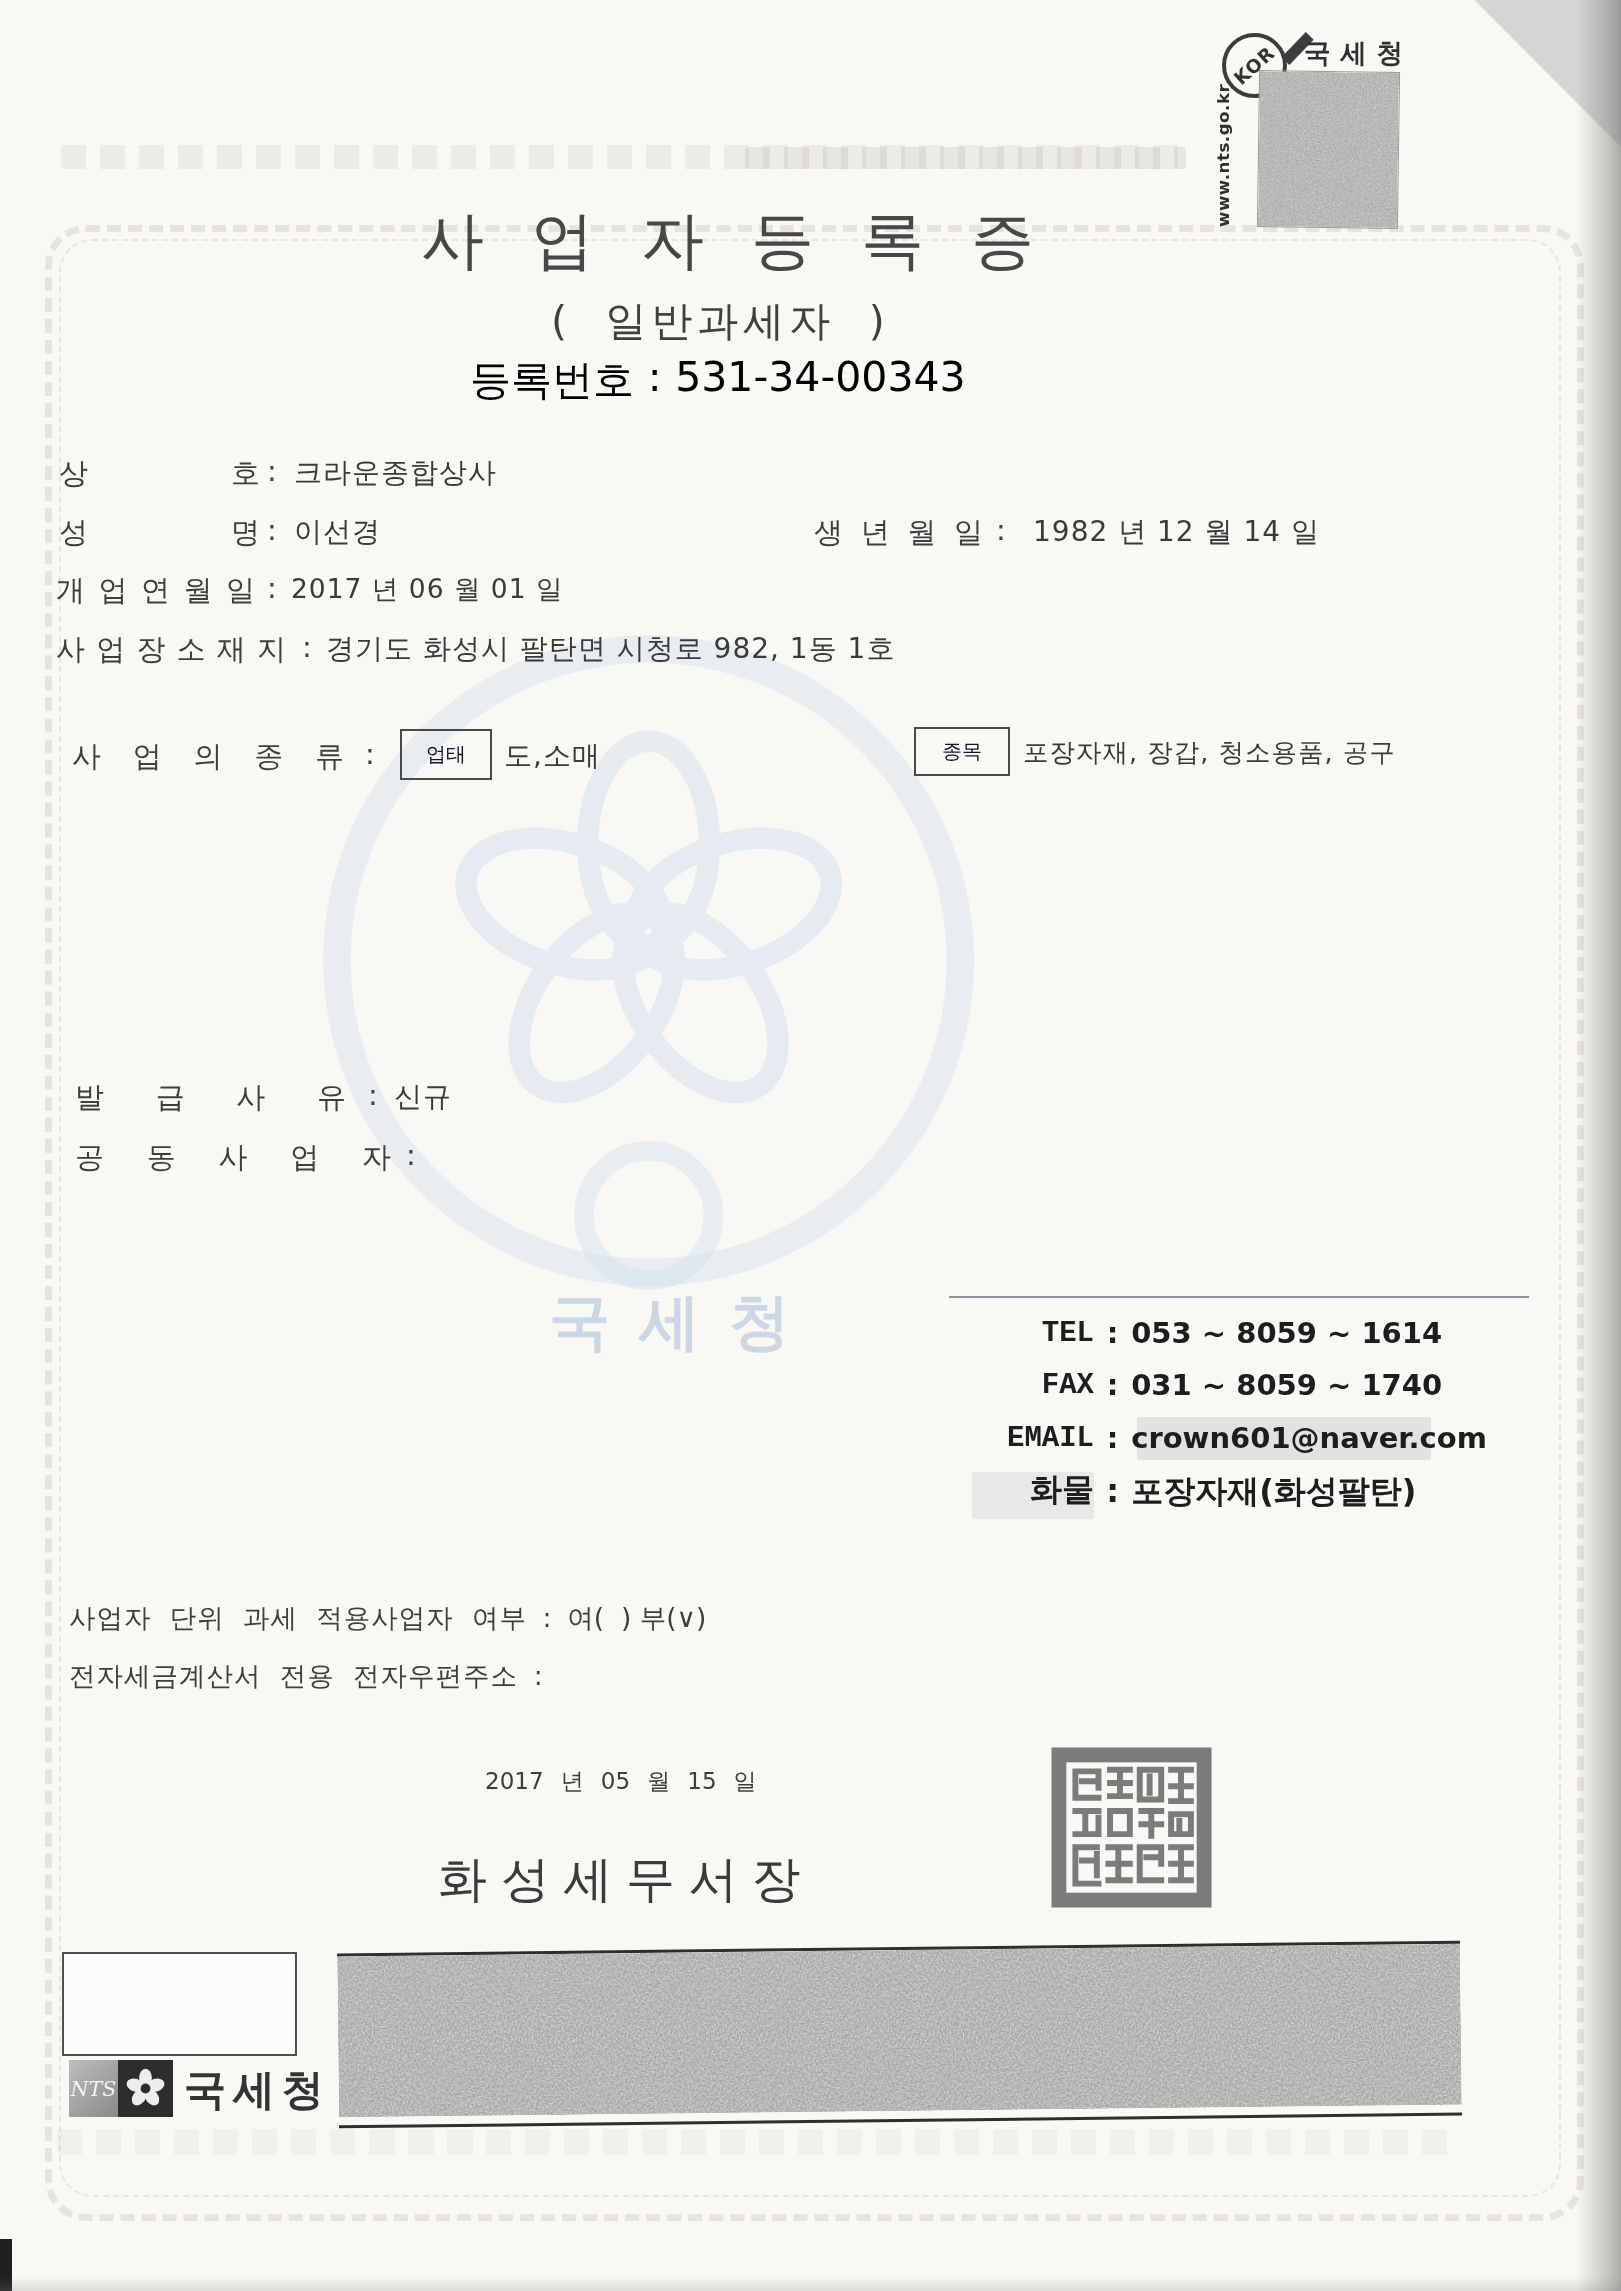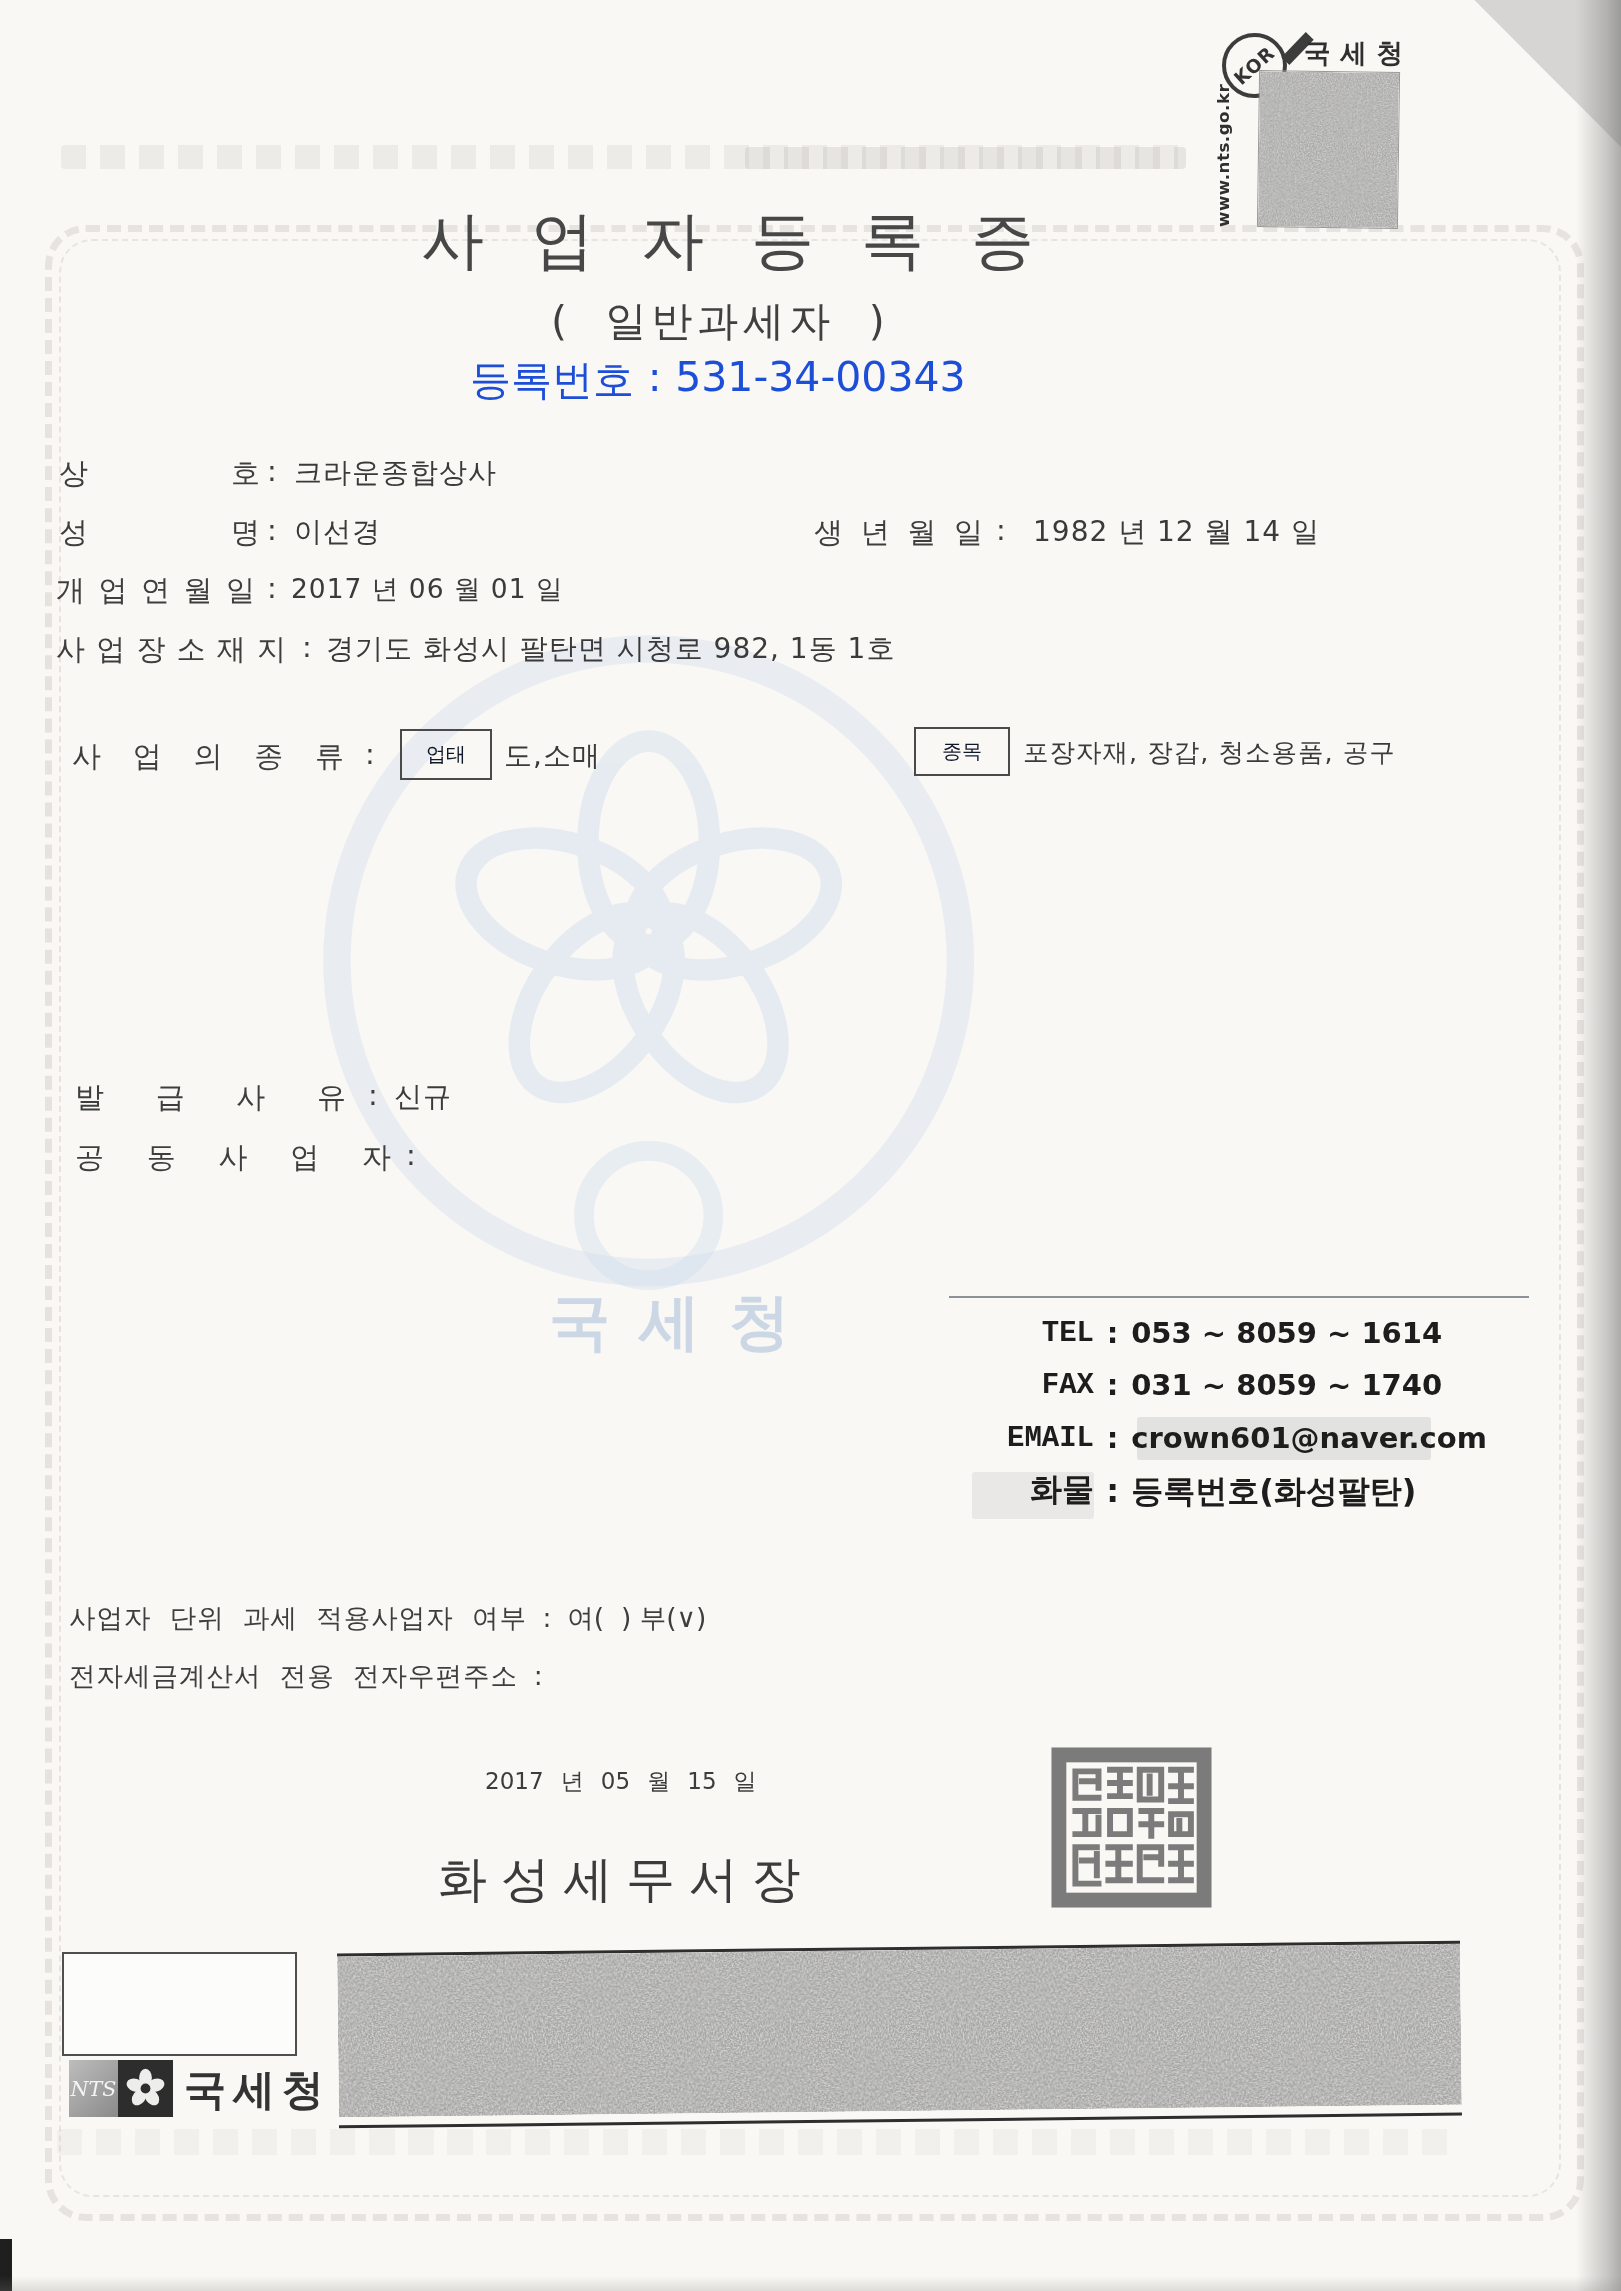--- a/index.html
+++ b/index.html
@@ -15,21 +15,21 @@
   .frame-inner{left:59px;top:239px;width:1498px;height:1954px;border:2px dashed rgba(188,180,172,.28);border-radius:33px;}
   .ghost-band{background:repeating-linear-gradient(90deg,rgba(176,170,163,.30) 0 25.5px,rgba(0,0,0,0) 25.5px 39px);border-radius:3.9px;}
   
   .edge-right{right:0;top:0;width:45px;height:2292px;background:linear-gradient(to right,rgba(120,120,118,0),rgba(116,116,114,.38) 70%,rgba(96,96,94,.5));}
   .corner-tr{left:1433px;top:0;width:188px;height:147px;background:#d6d5d3;clip-path:polygon(100% 0,22% 0,100% 100%);}
   .sliver-bl{left:0;top:2239px;width:11.8px;height:53px;background:#1f1f1f;}
   .edge-bottom{left:0;top:2276px;width:1621px;height:15.7px;background:linear-gradient(to bottom,rgba(130,130,128,0),rgba(130,130,128,.25));}
   
   .title{font-size:63px;letter-spacing:47px;color:#474747;font-weight:500;white-space:nowrap;}
   .subtitle{font-size:41px;letter-spacing:4.9px;word-spacing:15.7px;color:#404040;}
-  .regline{display:flex;gap:13.7px;font-size:41px;color:#1d4ed8;}
+  .regline{display:flex;gap:13.7px;font-size:41px;color:#000000;}
   
   .lbl{display:flex;justify-content:space-between;font-size:29px;color:#3e3e3e;white-space:nowrap;}
   .col{font-size:29px;color:#3e3e3e;}
   .val{font-size:28px;color:#3a3a3a;white-space:pre;letter-spacing:1px;}
   .kindbox{border:2.9px solid #4a4a4a;font-size:20px;color:#0f172a;display:flex;align-items:center;justify-content:center;}
   
   .contact{left:949px;top:1296px;width:580px;border-top:2.9px solid #8d9298;padding-top:13.7px;
            display:grid;grid-template-columns:145px 21.6px auto;row-gap:9.8px;column-gap:7.8px;
            font-weight:700;color:#1d1d1d;}
   .contact .cl{text-align:right;font-size:29px;line-height:43px;font-family:Liberation Mono, monospace;}
@@ -204,21 +204,21 @@
     <div class="cc">:</div>
     <div class="cv">053 ~ 8059 ~ 1614</div>
     <div class="cl">FAX</div>
     <div class="cc">:</div>
     <div class="cv">031 ~ 8059 ~ 1740</div>
     <div class="cl">EMAIL</div>
     <div class="cc">:</div>
     <div class="cv">crown601@naver.com</div>
     <div class="cl big">화물</div>
     <div class="cc big">:</div>
-    <div class="cv big">등록번호(화성팔탄)</div>
+    <div class="cv big">포장자재(화성팔탄)</div>
   </div>
 
   <div class="abs taxline" style="left:69px;top:1600px">
     <span class="tl">사업자 단위 과세 적용사업자 여부</span>
     <span>:</span>
     <span class="pre">여(  ) 부(∨)</span>
   </div>
   <div class="abs taxline" style="left:69px;top:1658px">
     <span class="tl">전자세금계산서 전용 전자우편주소</span>
     <span>:</span>

